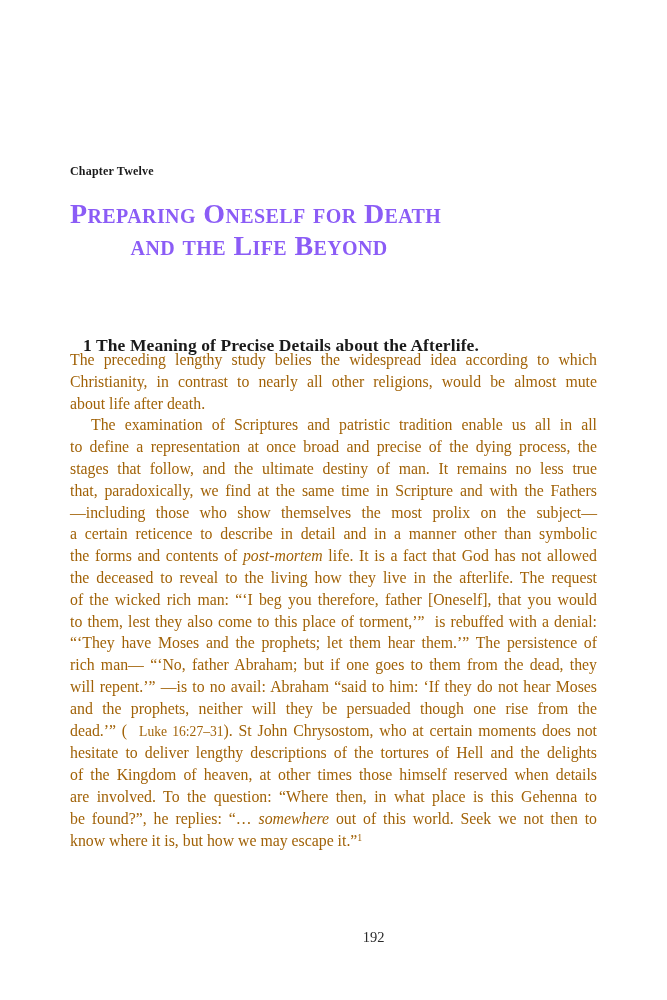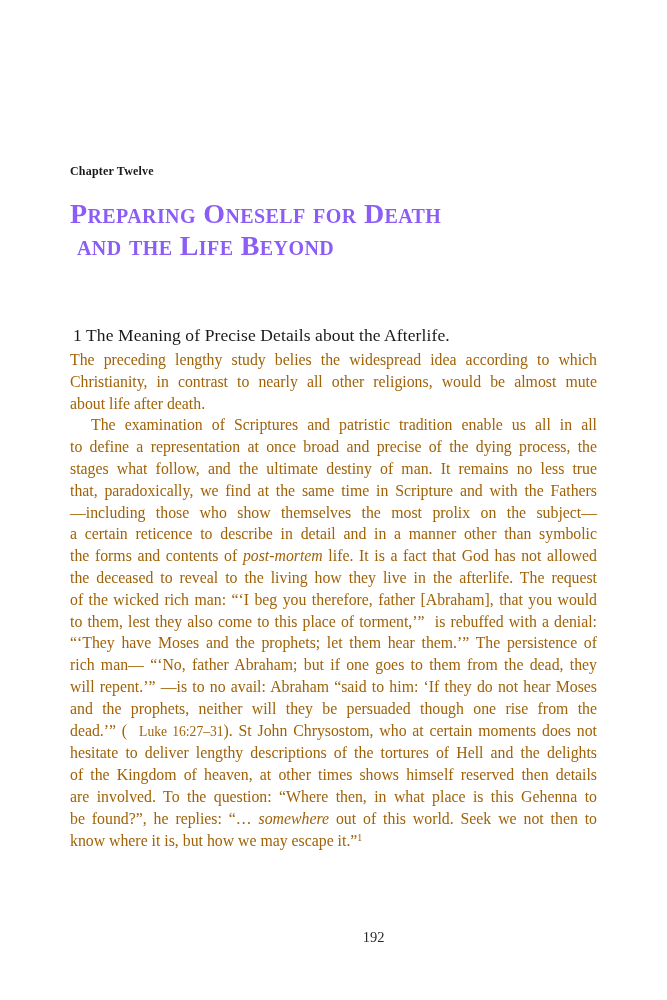--- a/index.html
+++ b/index.html
@@ -33,28 +33,28 @@
     left: 0;
     margin: 0;
     font-size: 28px;
     font-weight: bold;
     font-variant: small-caps;
     line-height: 32px;
     letter-spacing: 0.4px;
     color: #8b5cf6;
   }
   .title-line { display: block; }
-  .title-line.l2 { padding-left: 7px; }
+  .title-line.l2 { padding-left: 7px; text-align: center; }
   .section-heading {
     position: absolute;
     top: 322px;
     left: 0;
-    margin: 3px;
+    margin: 13px;
     font-size: 17.5px;
-    font-weight: normal;
+    font-weight: bold;
     letter-spacing: 0.1px;
     color: #1a1a1a;
   }
   .body-text {
     position: absolute;
     top: 349px;
     left: 0;
     width: 527px;
     font-size: 15.8px;
     line-height: 21.8px;
@@ -100,35 +100,35 @@
     <h2 class="section-heading">1 The Meaning of Precise Details about the Afterlife.</h2>
     <div class="body-text">
         <div class="para">
           <div class="line">The preceding lengthy study belies the widespread idea according to which</div>
           <div class="line">Christianity, in contrast to nearly all other religions, would be almost mute</div>
           <div class="line para-end">about life after death.</div>
         </div>
         <div class="para indent">
           <div class="line">The examination of Scriptures and patristic tradition enable us all in all</div>
           <div class="line">to define a representation at once broad and precise of the dying process, the</div>
-          <div class="line">stages what follow, and the ultimate destiny of man. It remains no less true</div>
+          <div class="line">stages that follow, and the ultimate destiny of man. It remains no less true</div>
           <div class="line">that, paradoxically, we find at the same time in Scripture and with the Fathers</div>
           <div class="line">—including those who show themselves the most prolix on the subject—</div>
           <div class="line">a certain reticence to describe in detail and in a manner other than symbolic</div>
           <div class="line">the forms and contents of <i>post-mortem</i> life. It is a fact that God has not allowed</div>
           <div class="line">the deceased to reveal to the living how they live in the afterlife. The request</div>
-          <div class="line">of the wicked rich man: “‘I beg you therefore, father [Abraham], that you would</div>
+          <div class="line">of the wicked rich man: “‘I beg you therefore, father [Oneself], that you would</div>
           <div class="line">to them, lest they also come to this place of torment,’”&nbsp; is rebuffed with a denial:</div>
           <div class="line">“‘They have Moses and the prophets; let them hear them.’” The persistence of</div>
           <div class="line">rich man— “‘No, father Abraham; but if one goes to them from the dead, they</div>
           <div class="line">will repent.’” —is to no avail: Abraham “said to him: ‘If they do not hear Moses</div>
           <div class="line">and the prophets, neither will they be persuaded though one rise from the</div>
           <div class="line">dead.’” (<span class="small">Luke 16:27–31</span>). St John Chrysostom, who at certain moments does not</div>
           <div class="line">hesitate to deliver lengthy descriptions of the tortures of Hell and the delights</div>
-          <div class="line">of the Kingdom of heaven, at other times shows himself reserved then details</div>
+          <div class="line">of the Kingdom of heaven, at other times those himself reserved when details</div>
           <div class="line">are involved. To the question: “Where then, in what place is this Gehenna to</div>
           <div class="line">be found?”, he replies: “… <i>somewhere</i> out of this world. Seek we not then to</div>
           <div class="line para-end">know where it is, but how we may escape it.”<sup>1</sup></div>
         </div>
       </div>
   </div>
   <div class="page-number">192</div>
 </div>
 
 </body></html>

